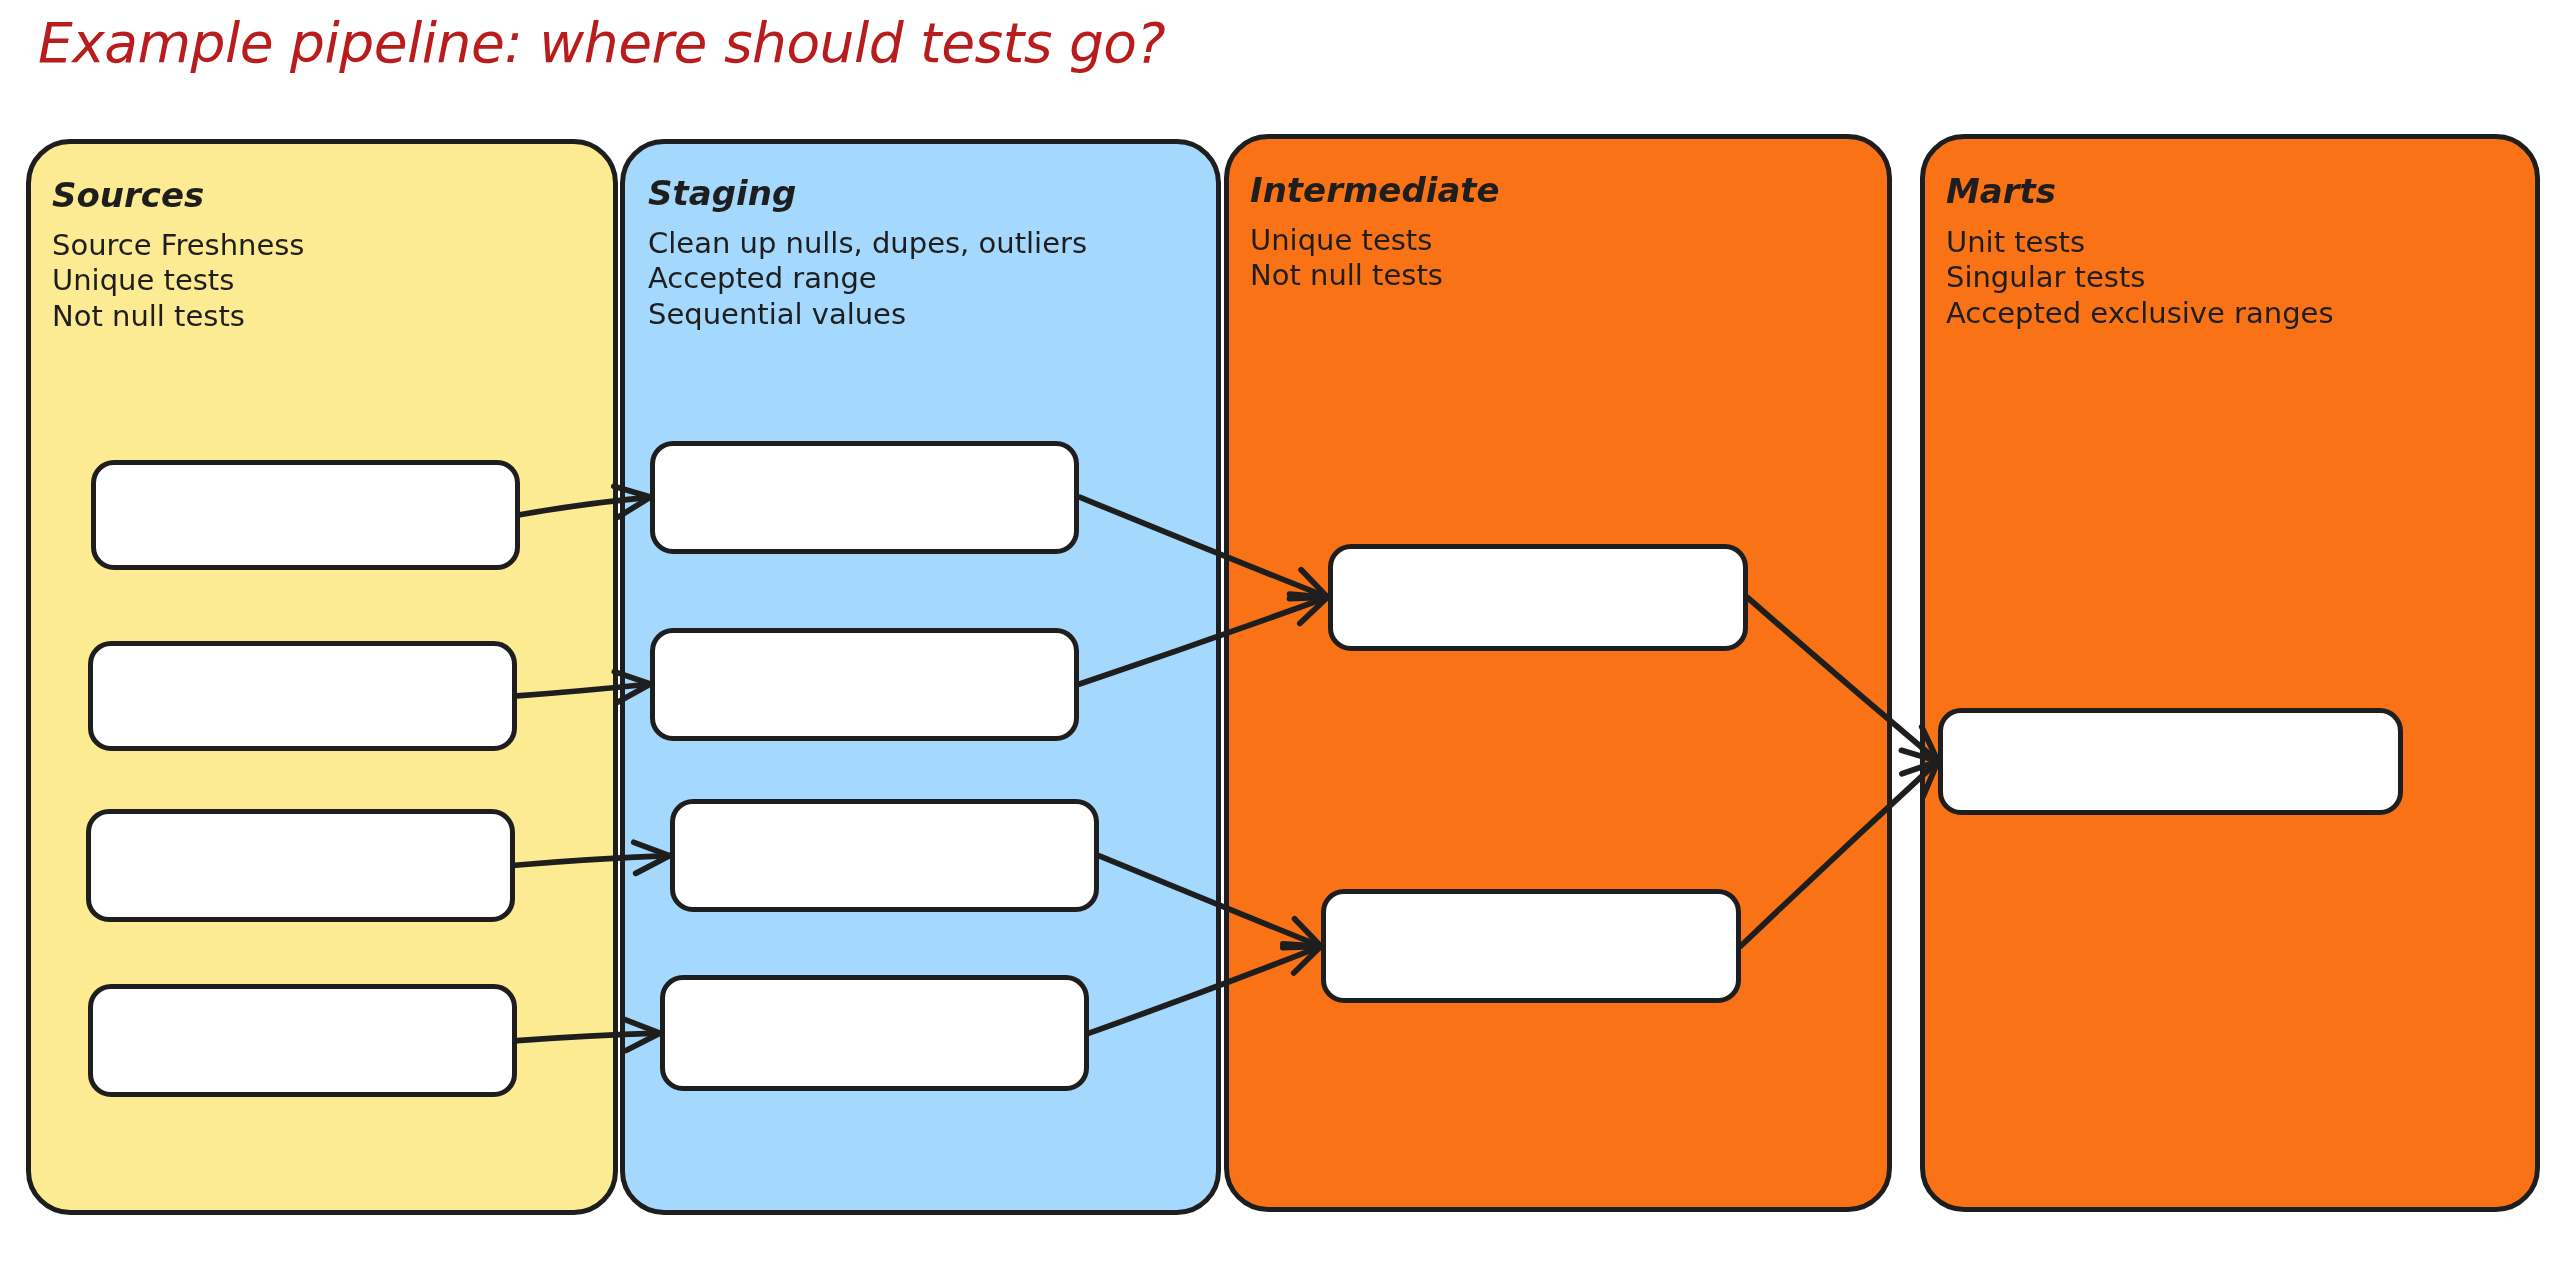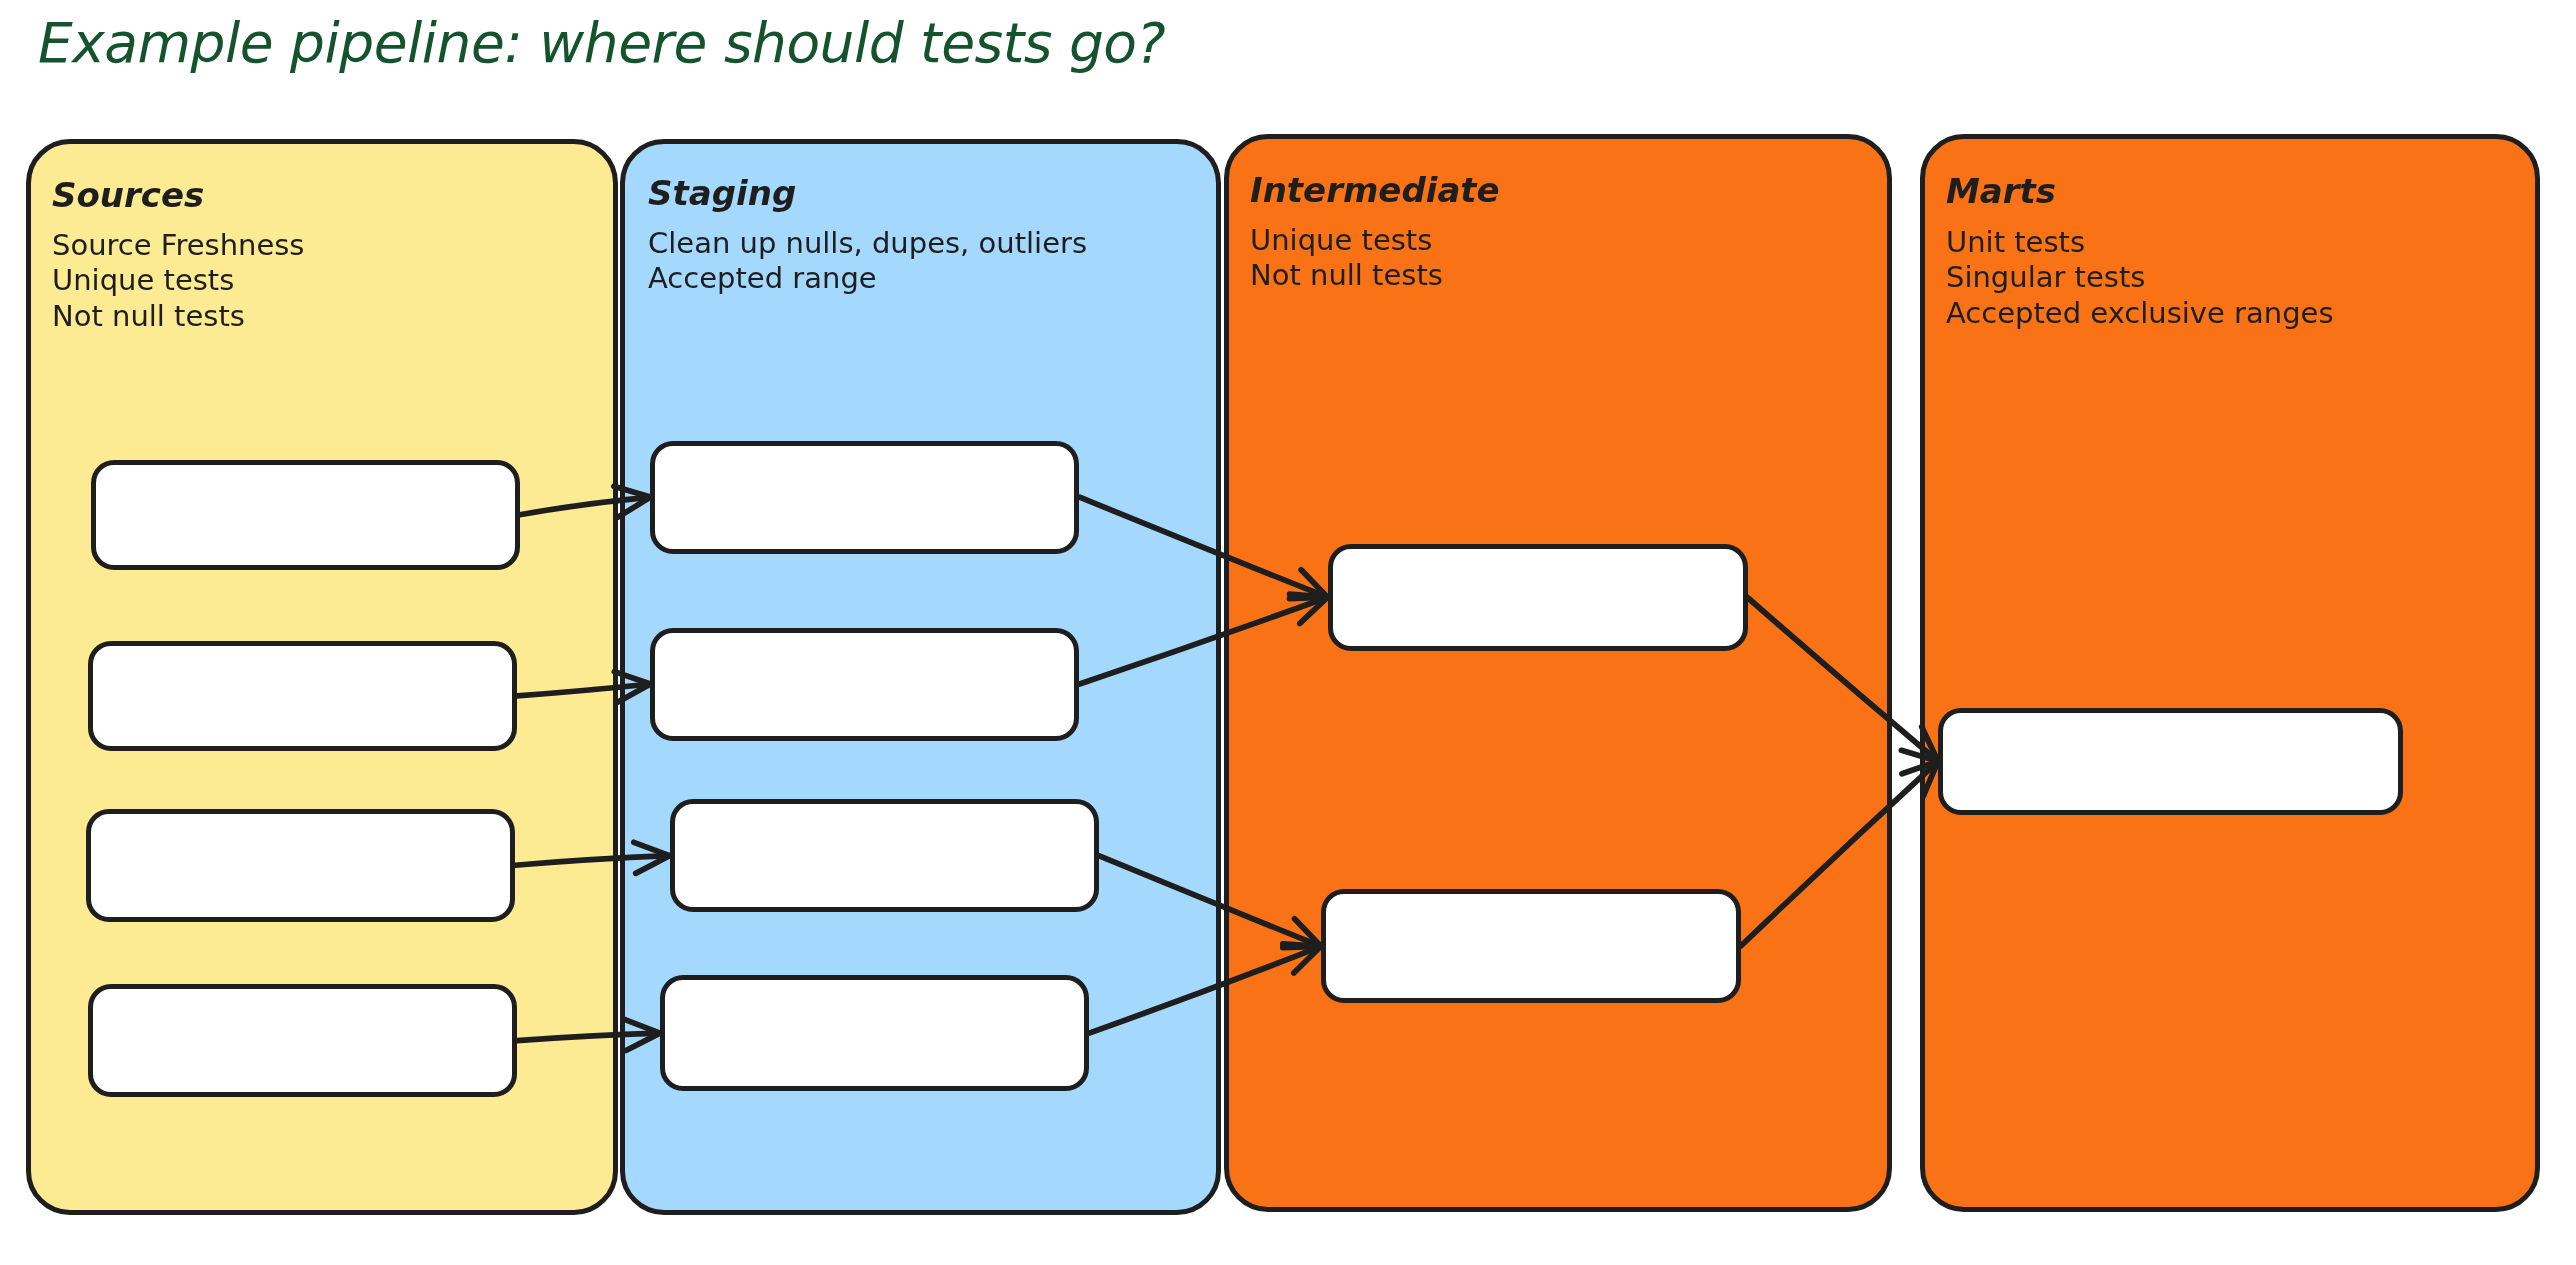--- a/index.html
+++ b/index.html
@@ -1,19 +1,19 @@
 <!DOCTYPE html>
 <html><head>
 <meta charset="utf-8">
 <style>
   html,body{margin:0;padding:0;background:#ffffff;}
   body{width:2576px;height:1266px;position:relative;overflow:hidden;
        font-family:"DejaVu Sans", sans-serif;}
   #canvas{position:absolute;left:0;top:0;width:2576px;height:1266px;}
-  .title{position:absolute;left:38px;top:11.4px;font-size:55px;color:#14532d;
+  .title{position:absolute;left:38px;top:11.4px;font-size:55px;color:#b91c1c;
          font-family:"DejaVu Sans", sans-serif;font-weight:400;letter-spacing:-0.5px;
          font-style:italic;white-space:nowrap;text-align:center;}
   .lane{position:absolute;box-sizing:border-box;border:5.7px solid #1e1e1e;border-radius:44px;}
   .lane-title{position:absolute;font-size:34px;color:#1e1e1e;font-weight:700;
               font-style:italic;white-space:nowrap;}
   .lane-lines{position:absolute;font-size:29px;color:#1e1e1e;line-height:1.22;
               white-space:nowrap;}
   .node{position:absolute;box-sizing:border-box;background:#ffffff;
         border:5.7px solid #1e1e1e;border-radius:23px;}
   svg.edges{position:absolute;left:0;top:0;width:2576px;height:1266px;pointer-events:none;}
@@ -31,20 +31,21 @@
         <div>Source Freshness</div>
         <div>Unique tests</div>
         <div>Not null tests</div>
       </div>
   </div>
   <div class="lane" id="lane-staging" style="left: 620px; top: 139px; width: 601px; height: 1076px; background: rgb(165, 216, 253);">
     <div class="lane-title" style="left: 23px; top: 29px; text-align: right;">Staging</div>
     <div class="lane-lines" style="left: 23px; top: 82px;">
         <div>Clean up nulls, dupes, outliers</div>
         <div>Accepted range</div>
+        <div>Sequential values</div>
       </div>
   </div>
   <div class="lane" id="lane-intermediate" style="left: 1224px; top: 134px; width: 668px; height: 1078px; background: #f97316;">
     <div class="lane-title" style="left: 21px; top: 30.5px;">Intermediate</div>
     <div class="lane-lines" style="left: 21px; top: 84px;">
         <div>Unique tests</div>
         <div>Not null tests</div>
       </div>
   </div>
   <div class="lane" id="lane-marts" style="left: 1920px; top: 134px; width: 620px; height: 1078px; background: #f97316;">

